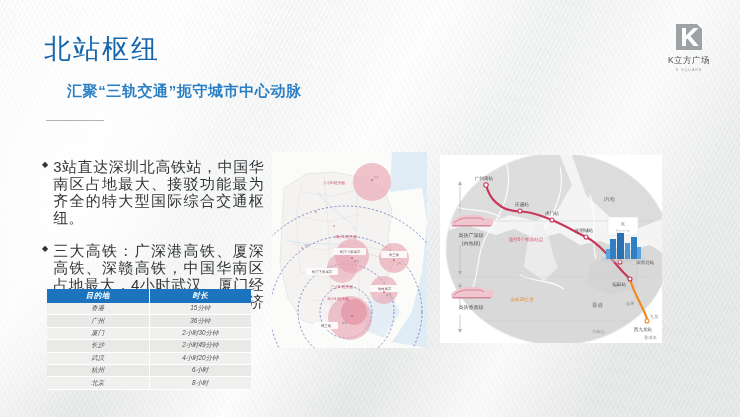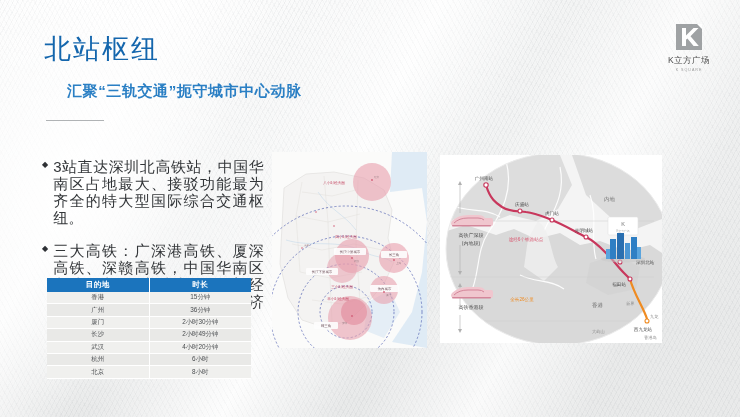--- a/index.html
+++ b/index.html
@@ -54,21 +54,21 @@
   .bullets{position:absolute;left:42px;top:158px;width:222px;}
   .bl{display:flex;margin-bottom:16px;}
   .dia{
     flex:0 0 auto;color:#2e3135;font-size:8px;line-height:14px;margin-right:5px;
   }
   .bl-txt{
     font-size:15px;color:#333639;line-height:17px;letter-spacing:.2px;text-align:justify;
   }
 
   
-  .tbl{position:absolute;left:47px;top:278px;width:204px;border-collapse:collapse;}
+  .tbl{position:absolute;left:47px;top:289px;width:204px;border-collapse:collapse;font-style:italic;}
   .tbl th{
     background:#1b74bd;color:#fff;font-size:7.6px;font-weight:bold;
     height:12px;text-align:center;letter-spacing:.4px;
   }
   .tbl th.sep{border-left:1px solid #ffffff;}
   .tbl td{
     font-size:6.4px;color:#4a4d50;text-align:center;height:9.4px;
     background:#f0f0ee;border-bottom:1px solid #ffffff;
   }
   .tbl tr:nth-child(even) td{background:#e9e9e7;}

